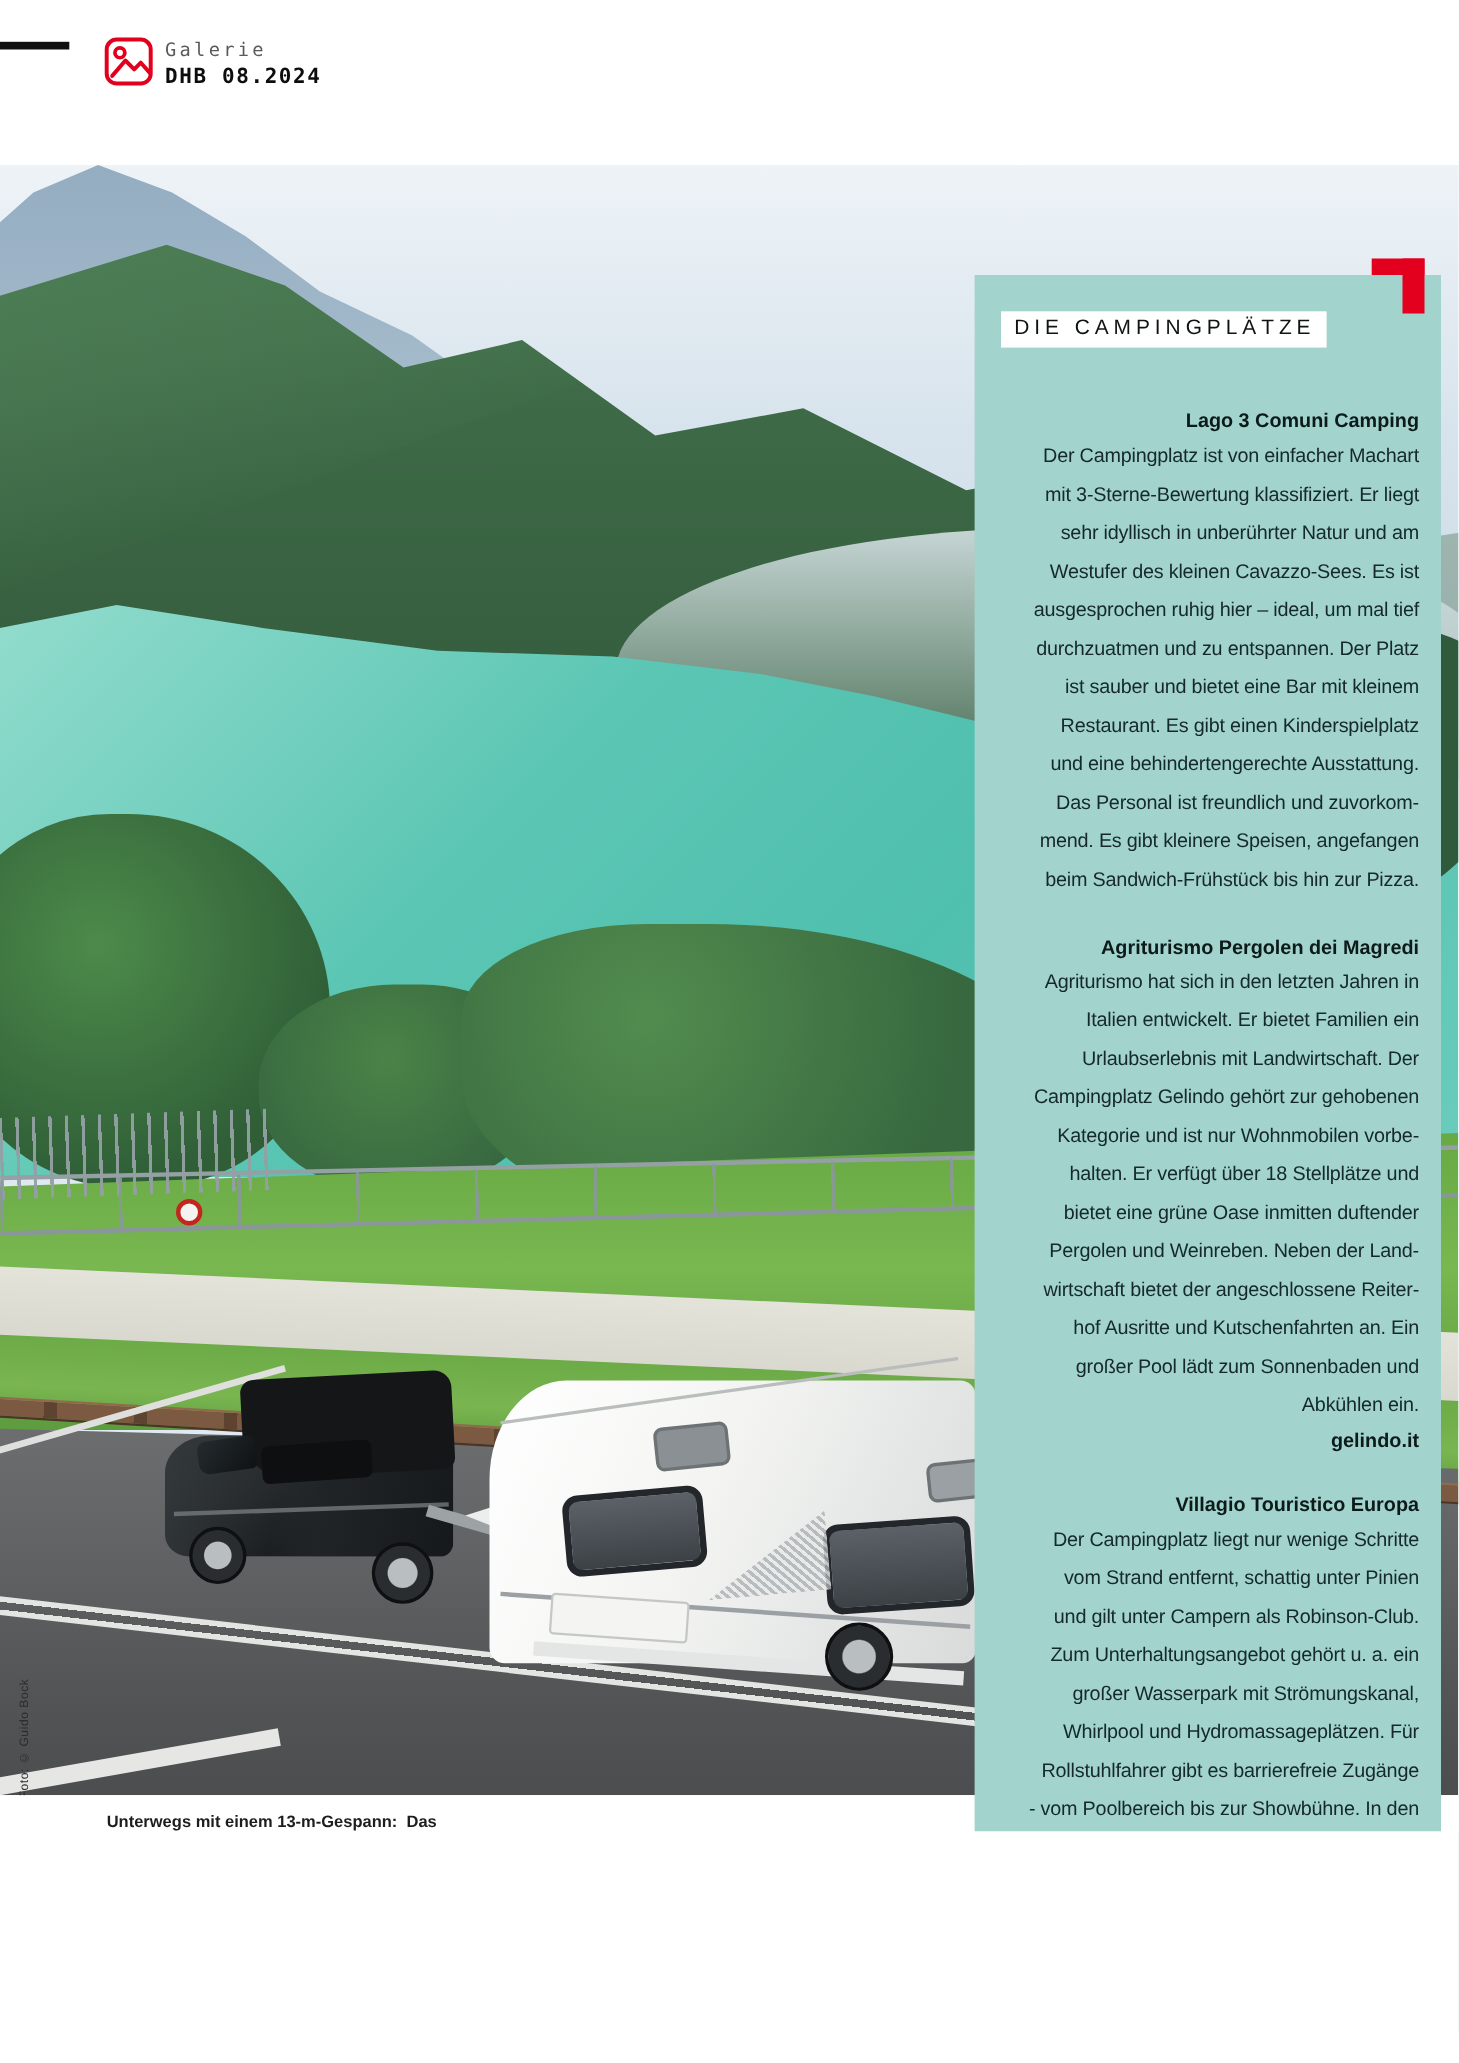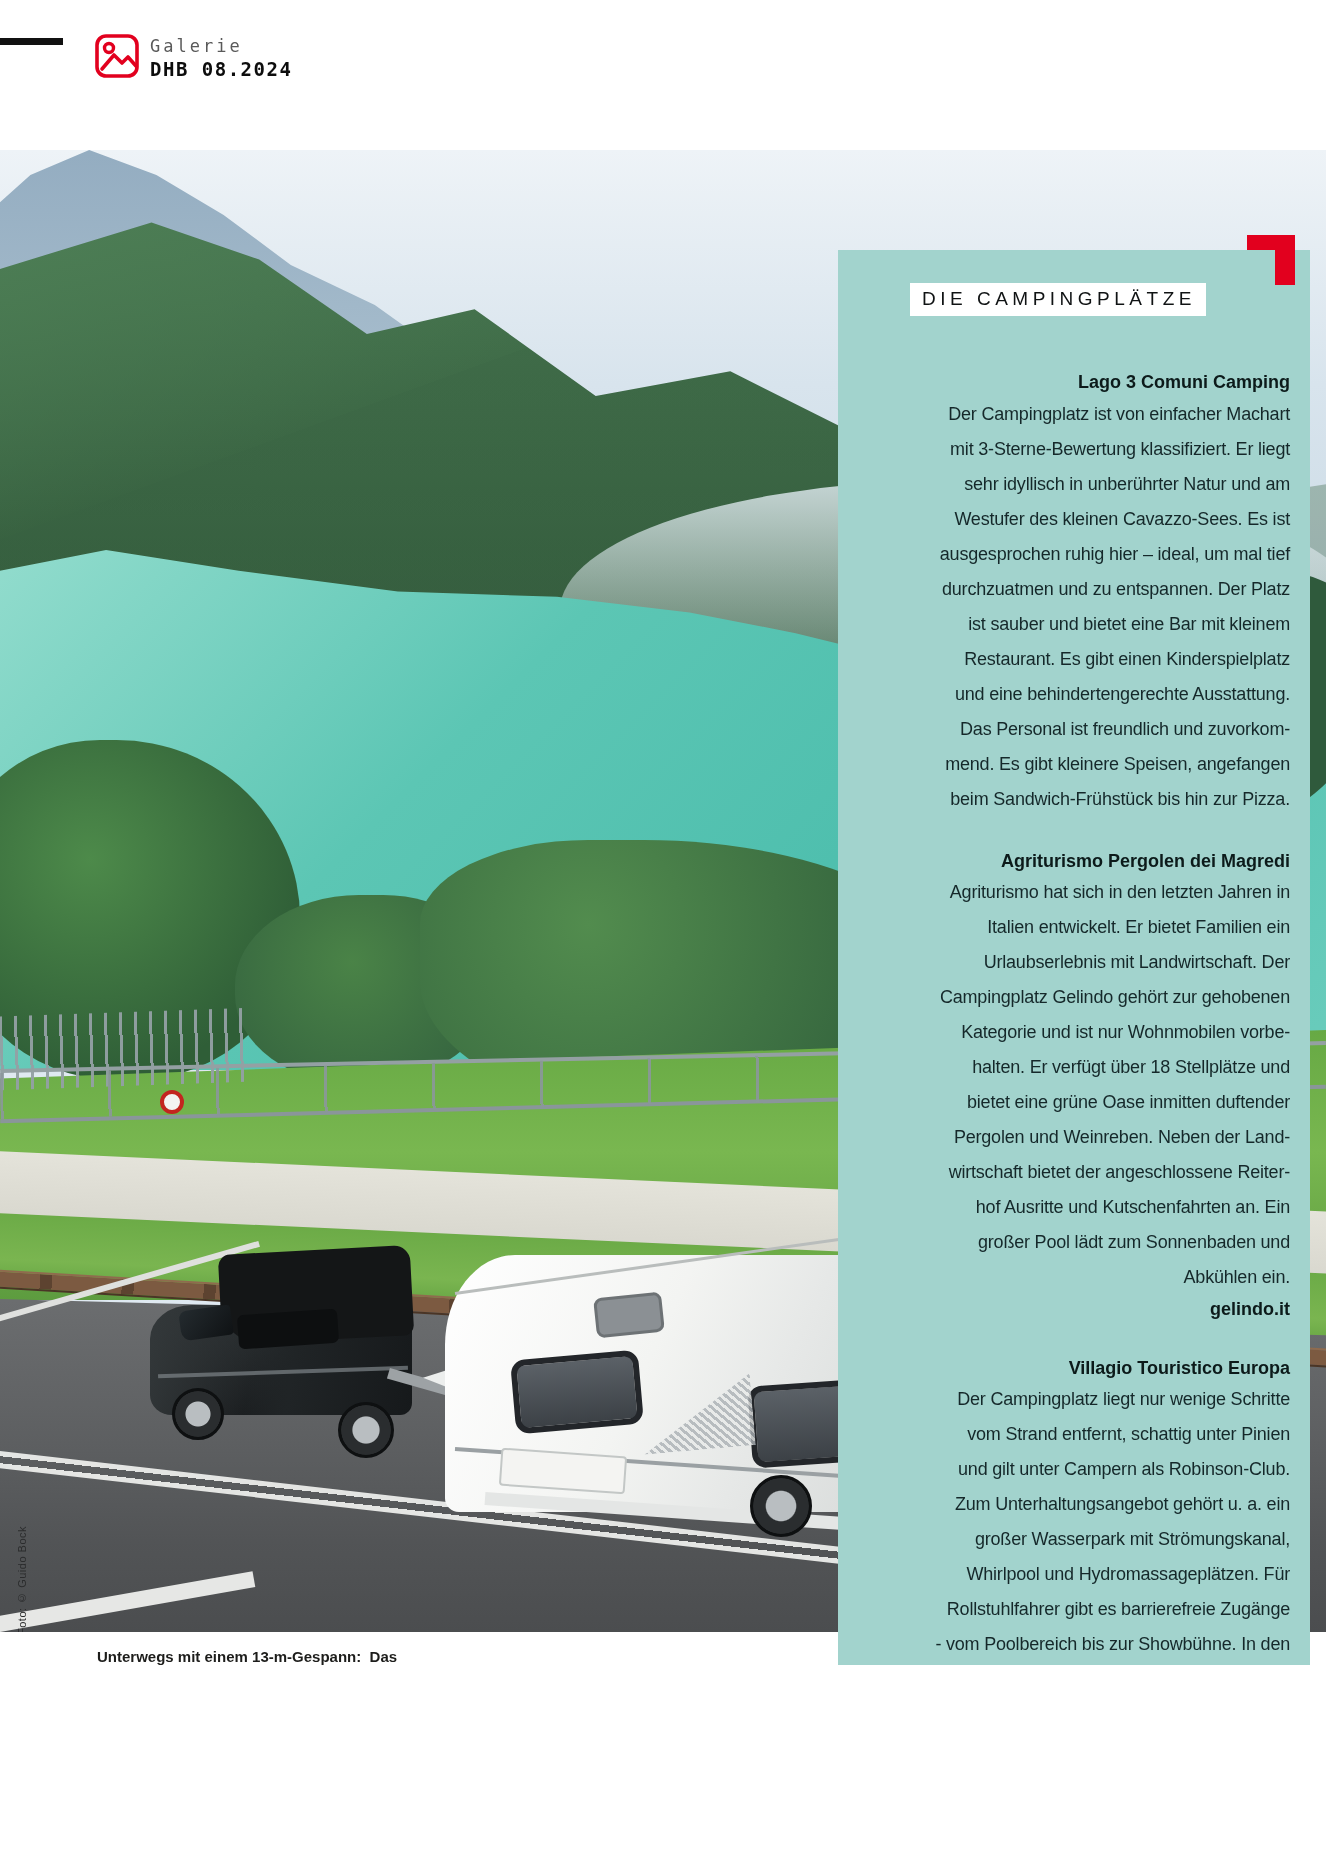--- a/index.html
+++ b/index.html
@@ -89,21 +89,21 @@
      background:linear-gradient(180deg,#5b6167,#3c4146);transform:rotate(-4deg);}
   .cv-decal{left:196px;top:138px;width:112px;height:72px;clip-path:polygon(100% 0,100% 100%,0 100%);opacity:.8;
      background:repeating-linear-gradient(45deg,#aab0b4 0 3px,#e8eae9 3px 6px);transform:rotate(-5deg);}
   .cv-trim{left:10px;top:207px;width:428px;height:4px;background:#9aa0a3;transform:rotate(4deg);transform-origin:left center;}
   .cv-hatch{left:55px;top:212px;width:122px;height:34px;border-radius:4px;border:2px solid #c3c7c6;background:#f4f4f2;transform:rotate(4deg);}
   .cv-skirt{left:40px;top:252px;width:392px;height:13px;background:#e4e6e5;transform:rotate(4deg);transform-origin:left center;}
   .cv-wheel{left:305px;top:235px;width:56px;height:56px;}
   .credit{writing-mode:vertical-rl;transform:rotate(180deg);left:16px;top:1335px;height:150px;
      font-size:11px;color:#2b2c2d;letter-spacing:.5px;}
   
-  .panel{position:absolute;left:838px;top:250px;width:424px;height:1466px;background:#a2d3cd;overflow:hidden;padding-left:48px;}
+  .panel{position:absolute;left:886px;top:250px;width:424px;height:1466px;background:#a2d3cd;overflow:hidden;}
   .red-corner{position:absolute;left:1247px;top:235px;width:48px;height:50px;
      border-top:15px solid #e2001e;border-right:20px solid #e2001e;box-sizing:border-box;}
   .panel-title{display:inline-block;margin:33px 0 0 24px;background:#ffffff;color:#101314;
      padding:5px 10px 6px 12px;font-size:19px;letter-spacing:4.5px;font-weight:500;white-space:pre;}
   .entries{padding:52px 20px 0 27px;text-align:right;}
   .entry-name{font-size:18px;font-weight:700;color:#0c1a1a;line-height:28.5px;white-space:pre;}
   .entry-body{font-size:18px;color:#15282a;line-height:35px;letter-spacing:-.2px;white-space:pre;}
   .entry-link{font-size:18px;font-weight:700;color:#0c1a1a;line-height:28.5px;white-space:pre;}
   .entry + .entry{margin-top:30px;}
   

